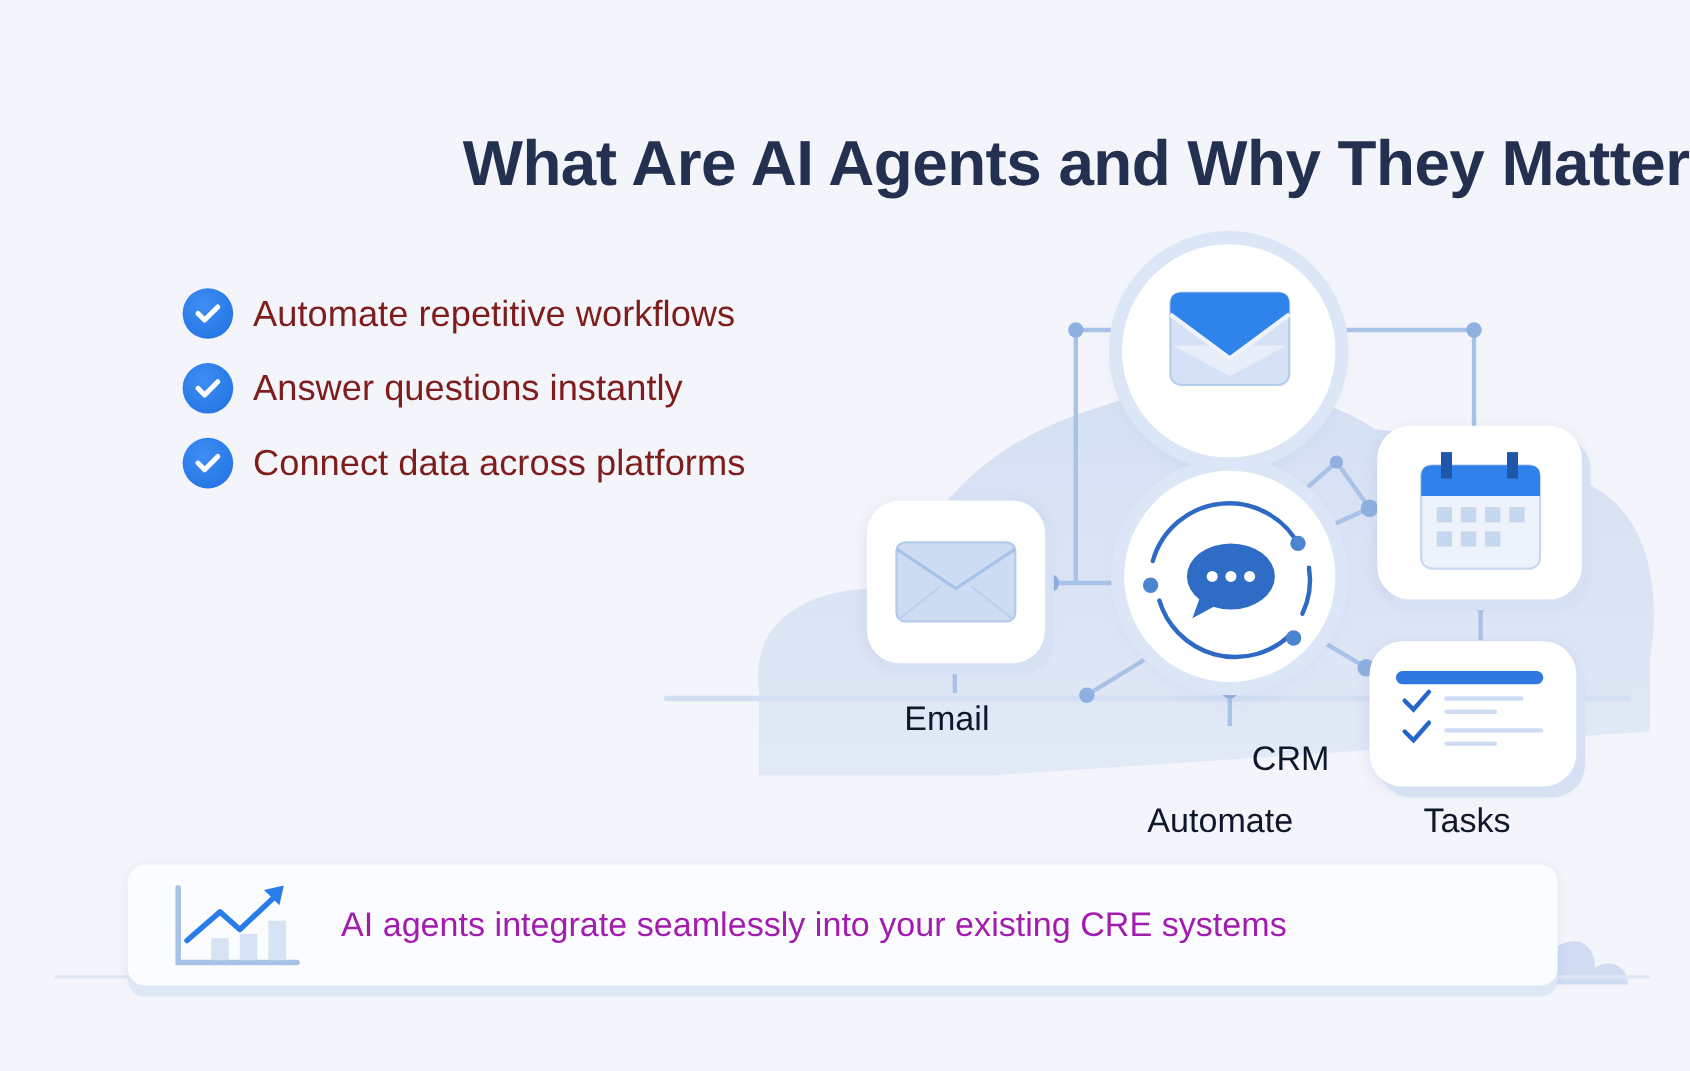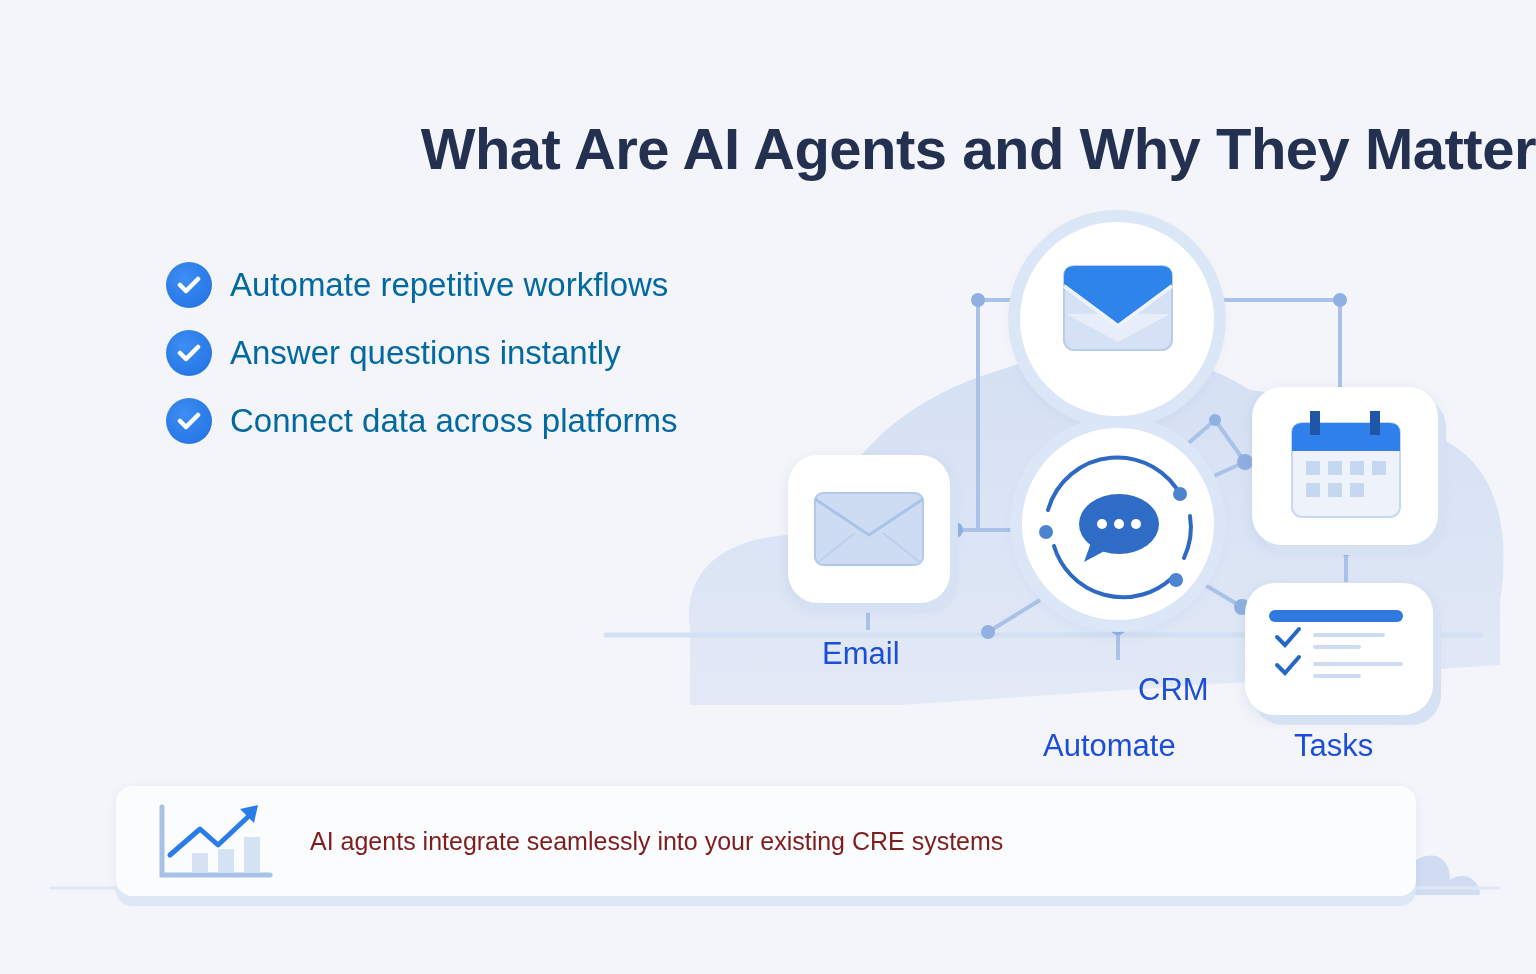--- a/index.html
+++ b/index.html
@@ -17,41 +17,41 @@
       color: #23304f;
     }
     .bullets { position: absolute; left: 166px; top: 262px; }
     .bullet { display: flex; align-items: center; height: 46px; margin-bottom: 22px; }
     .bullet .chk {
       width: 46px; height: 46px; border-radius: 50%;
       background: radial-gradient(circle at 40% 35%, #3f8ef5, #1e6fe0);
       display: flex; align-items: center; justify-content: center;
       margin-right: 18px; flex: none;
     }
-    .bullet .txt { font-size: 33px; color: #0369a1; }
+    .bullet .txt { font-size: 33px; color: #7f1d1d; }
 
     .scene { position: absolute; left: 0; top: 0; width: 1536px; height: 974px; }
     .node-card {
       position: absolute; background: #fff; border-radius: 30px;
       box-shadow: 8px 10px 0 #d6e2f4, 0 4px 14px rgba(80,120,190,0.15);
     }
     .ring {
       position: absolute; border-radius: 50%; background: #fff;
       box-shadow: 0 0 0 12px #dbe6f6, 0 6px 20px rgba(80,120,190,0.2);
     }
-    .lbl { position: absolute; font-size: 31px; color: #1d4ed8; }
+    .lbl { position: absolute; font-size: 31px; color: #0f172a; }
 
     .banner {
       position: absolute; left: 116px; top: 786px; width: 1300px; height: 110px;
       background: #fbfcfe; border-radius: 16px;
       box-shadow: 0 10px 0 #dde7f6, 0 2px 10px rgba(100,130,190,0.12);
       display: flex; align-items: center;
     }
     .banner .icon { margin-left: 42px; margin-right: 36px; }
-    .banner .txt { font-size: 25px; color: #7f1d1d; }
+    .banner .txt { font-size: 31px; color: #a21caf; }
   </style>
 </head>
 <body>
 
 <svg class="scene" viewBox="0 0 1536 974">
   <defs>
     <linearGradient id="cloudg" x1="0" y1="0" x2="0" y2="1">
       <stop offset="0" stop-color="#cfdcf2"></stop>
       <stop offset="1" stop-color="#dfe7f6"></stop>
     </linearGradient>

